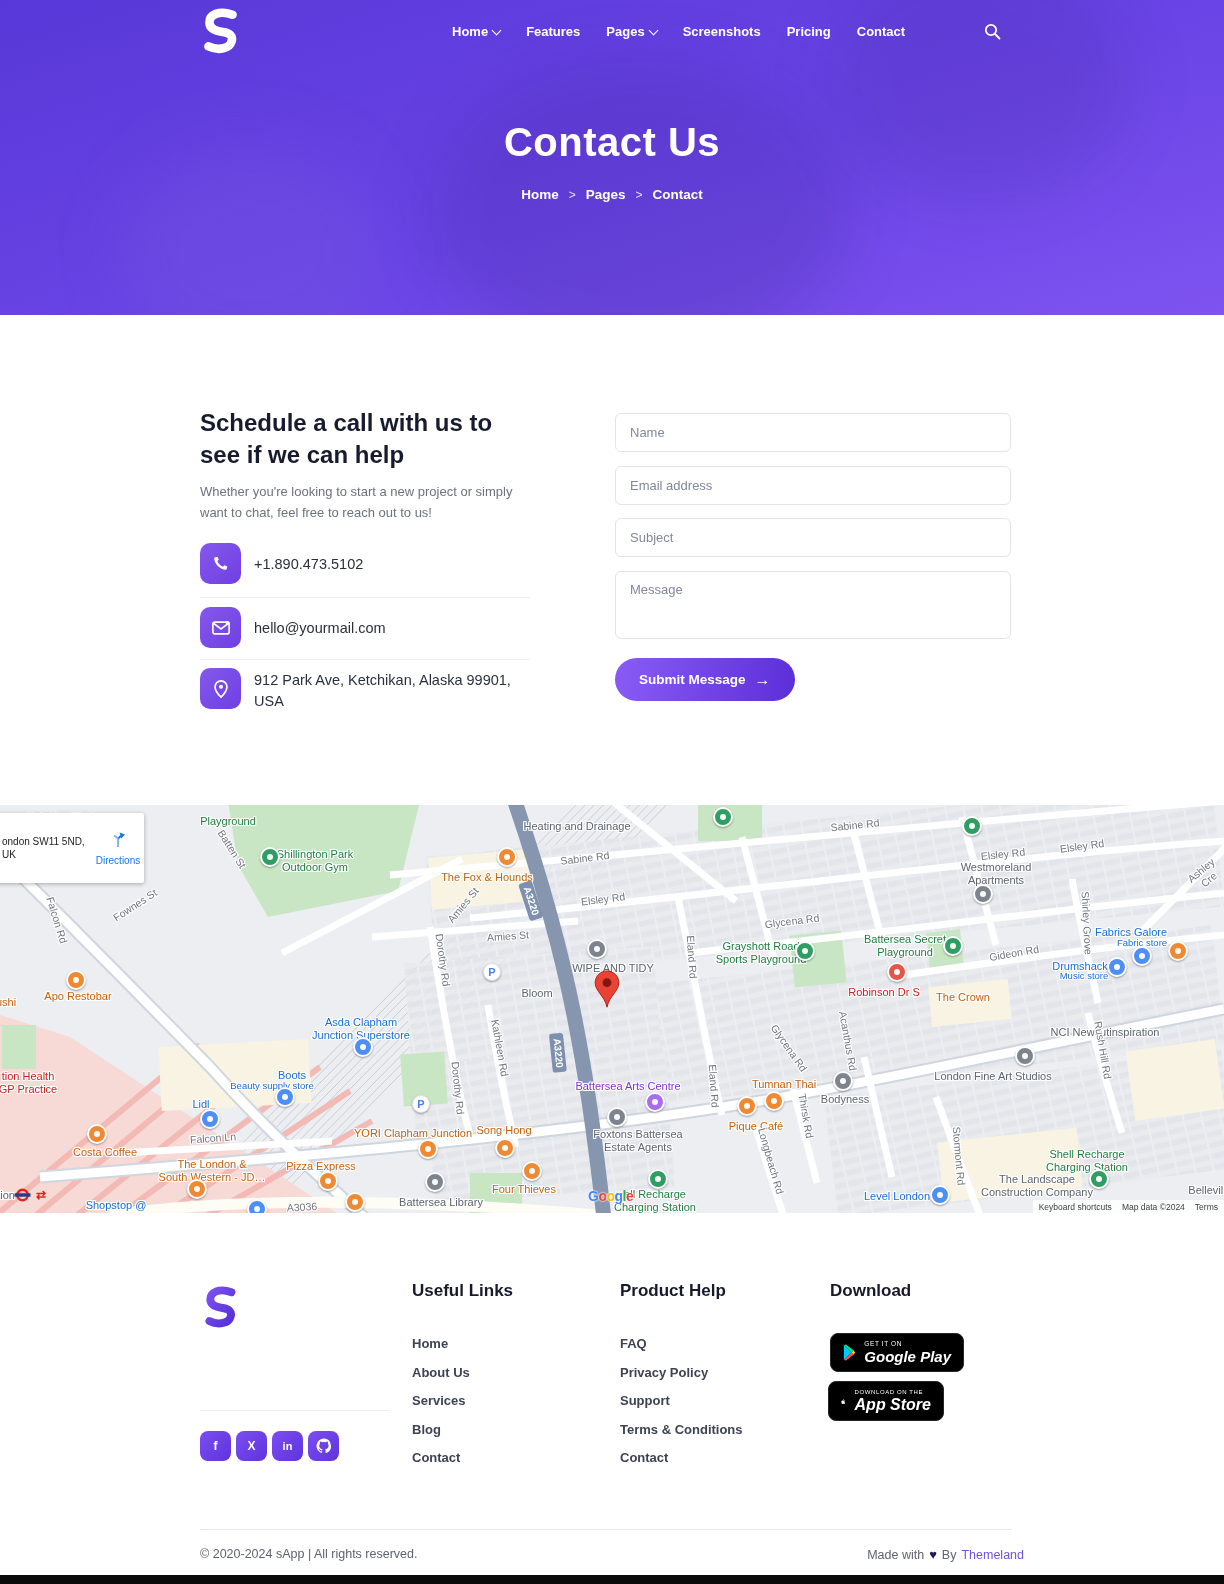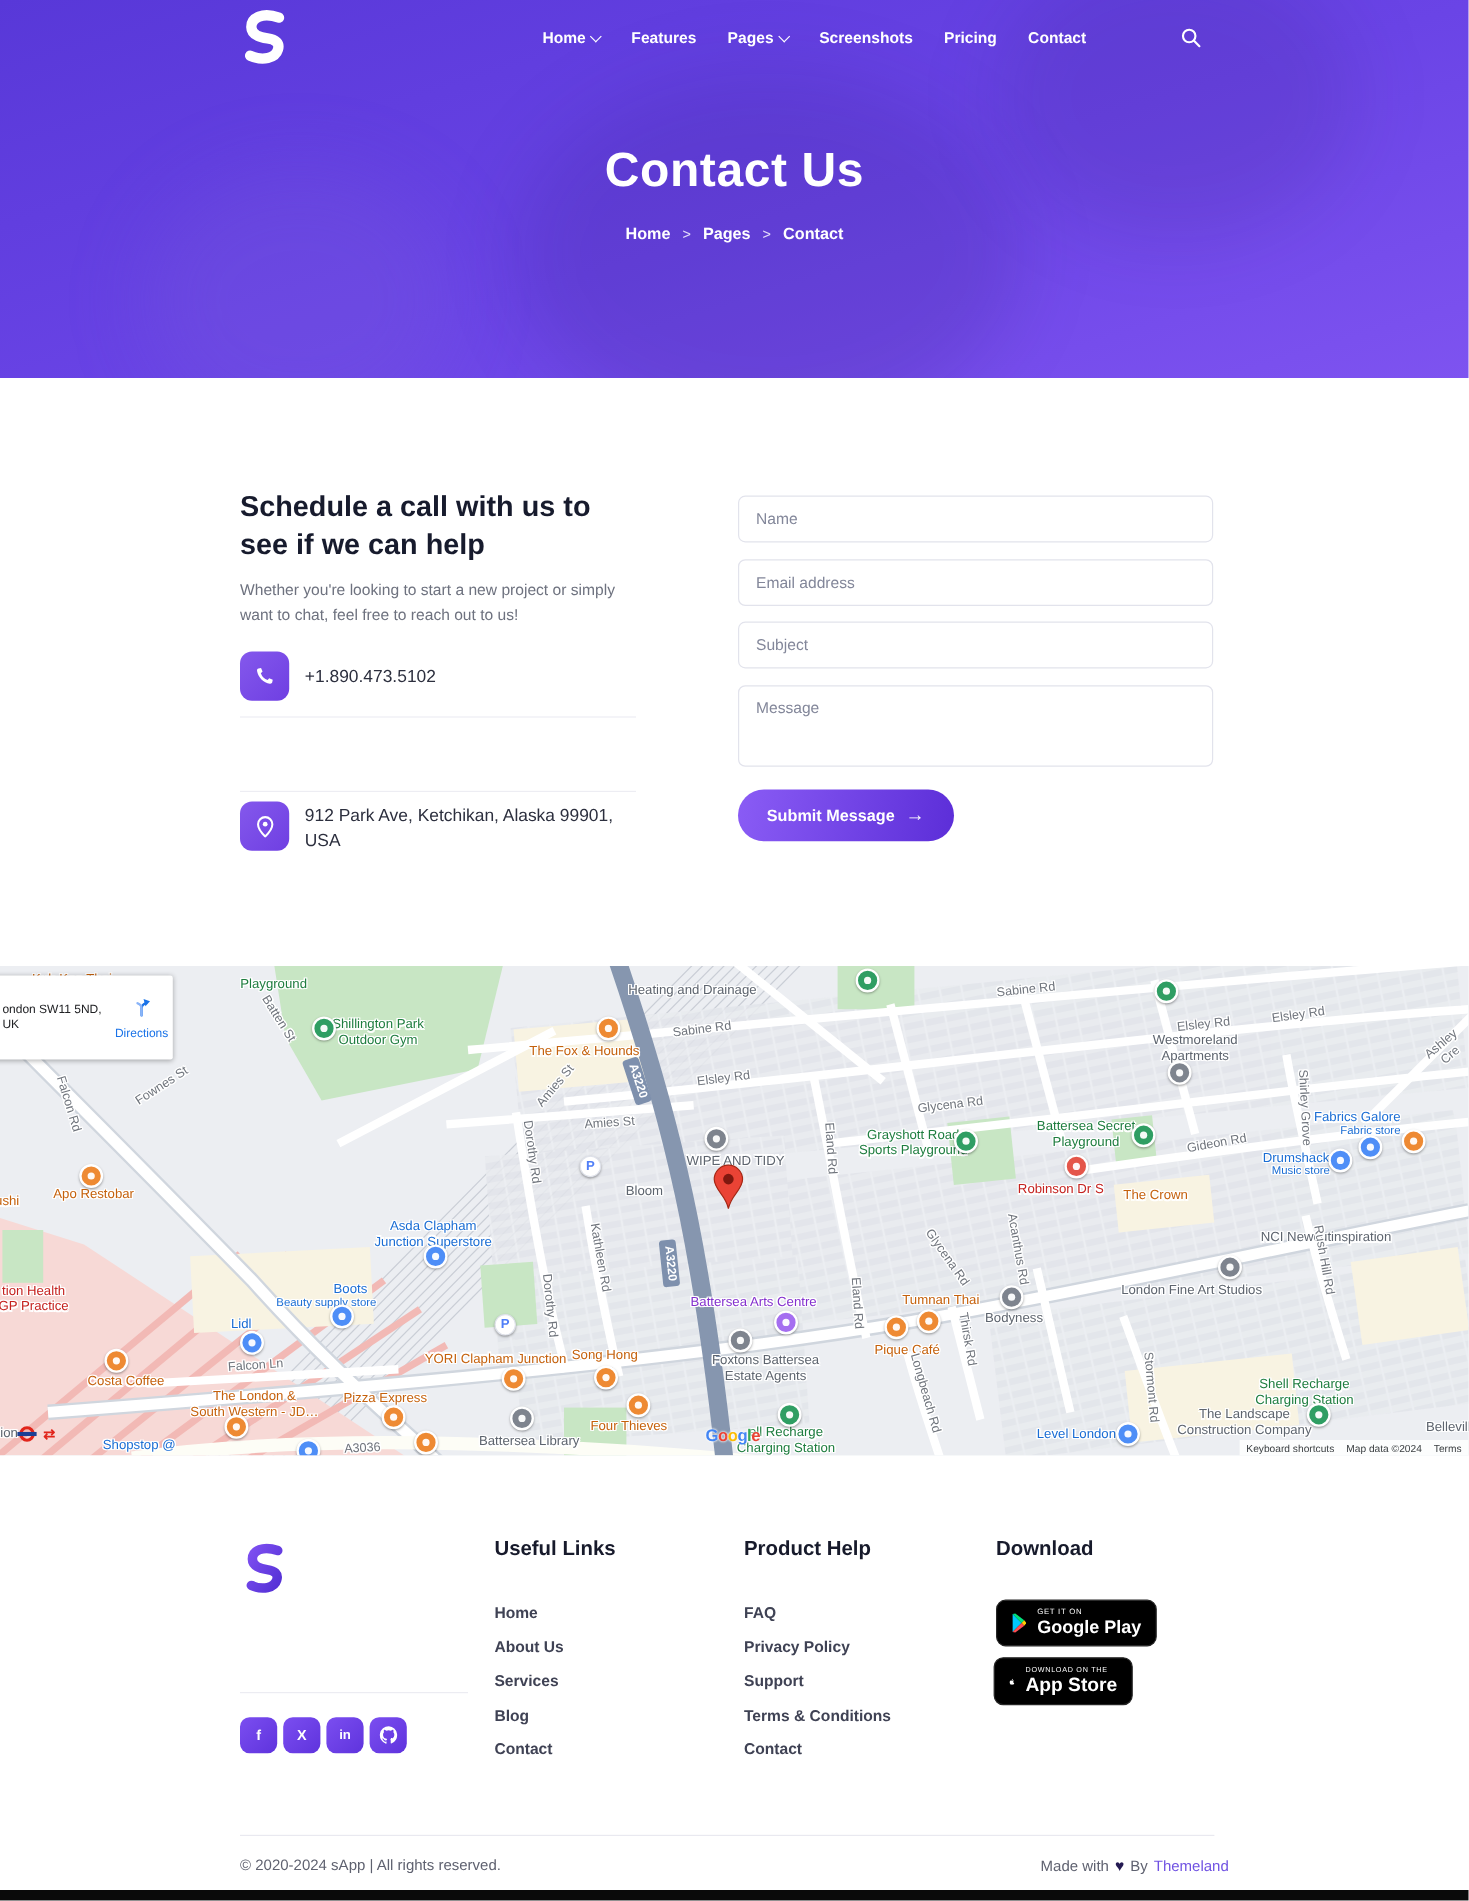--- a/index.html
+++ b/index.html
@@ -95,21 +95,21 @@
   .socials{position:absolute;left:200px;top:218px;display:flex;gap:5px;}
   .soc{width:31px;height:30px;border-radius:8px;background:linear-gradient(135deg,#7b4ef0,#5f33dd);
     display:flex;align-items:center;justify-content:center;color:#fff;font-weight:700;font-size:12px;cursor:pointer;}
   .f-col-h{position:absolute;font-size:17px;font-weight:700;color:#171a2b;}
   .f-links{position:absolute;display:flex;flex-direction:column;gap:14.5px;}
   .f-links div{font-size:13px;font-weight:600;color:#3f4254;cursor:pointer;line-height:14px;}
   .badge{position:absolute;background:#000;border:1px solid #262626;border-radius:8px;display:flex;
     align-items:center;gap:9px;padding:0 12px;box-sizing:border-box;cursor:pointer;}
   .badge .bt{display:flex;flex-direction:column;justify-content:center;color:#fff;}
   .badge .tag{font-size:6.5px;letter-spacing:.6px;}
-  .badge .nm{font-size:15px;font-weight:600;margin-top:1px;white-space:nowrap;}
+  .badge .nm{font-size:15px;font-weight:600;margin-top:1px;white-space:nowrap;font-style:italic;}
   .cp-div{position:absolute;left:200px;top:316px;width:812px;border-top:1px solid #e9e9f0;}
   .cp-left{position:absolute;left:200px;top:334px;font-size:12.5px;color:#5f6270;}
   .cp-right{position:absolute;right:200px;top:334px;font-size:12.5px;color:#5f6270;display:flex;gap:5px;align-items:center;}
   .cp-right .heart{color:#241a52;font-size:13px;}
   .cp-right .brand{color:#7052e2;cursor:pointer;}
   .blackbar{position:absolute;left:0;top:1575px;width:1224px;height:9px;background:#0a0a0a;}
 </style>
 </head>
 <body>
 
@@ -167,20 +167,30 @@
     <div class="c-item" style="top:228px">
       <div class="ic">
         <svg width="17" height="17" viewBox="0 0 20 20">
             <path d="M4 2.5 6.5 2 8 5.5 6.3 7a11 11 0 0 0 6.7 6.7l1.5-1.7 3.5 1.5-.5 2.5c-.2 1-1.2 1.6-2.3 1.4C8.9 16.4 3.6 11.1 2.6 4.8 2.4 3.7 3 2.7 4 2.5z" fill="#fff"></path>
           </svg>
       </div>
       <div class="tx">+1.890.473.5102</div>
     </div>
     <div class="c-div" style="top:282px"></div>
 
+    <div class="c-item" style="top:292px">
+      <div class="ic">
+        <svg width="18" height="14" viewBox="0 0 20 15">
+            <rect x="1" y="1" width="18" height="13" rx="2" fill="none" stroke="#fff" stroke-width="1.8"></rect>
+            <path d="M2 2.5 10 8.5 18 2.5" fill="none" stroke="#fff" stroke-width="1.8"></path>
+            <circle cx="17.5" cy="2" r="2" fill="#fff"></circle>
+          </svg>
+      </div>
+      <div class="tx">hello@yourmail.com</div>
+    </div>
     <div class="c-div" style="top:344px"></div>
 
     <div class="c-item two" style="top:353px">
       <div class="ic">
         <svg width="16" height="18" viewBox="0 0 16 19">
             <path d="M8 1a6.3 6.3 0 0 0-6.3 6.3C1.7 12 8 18 8 18s6.3-6 6.3-10.7A6.3 6.3 0 0 0 8 1z" fill="none" stroke="#fff" stroke-width="1.8"></path>
             <circle cx="8" cy="7.2" r="2.1" fill="#fff"></circle>
           </svg>
       </div>
       <div class="tx" style="white-space:pre-line">912 Park Ave, Ketchikan, Alaska 99901,

